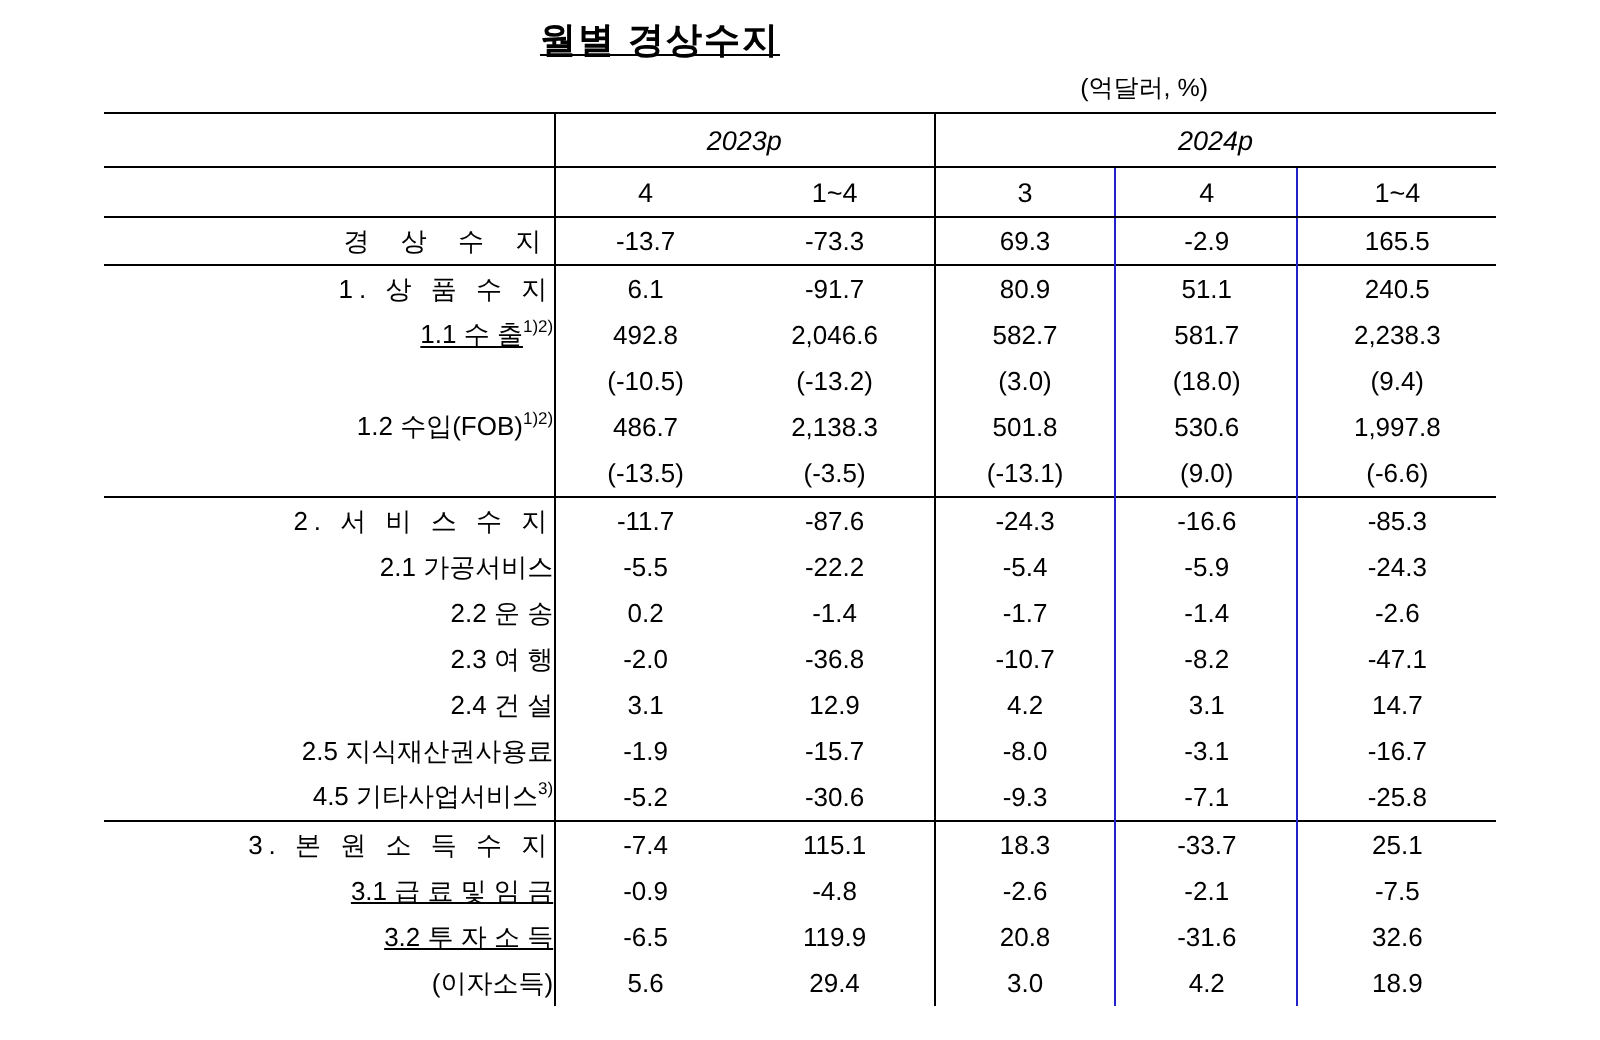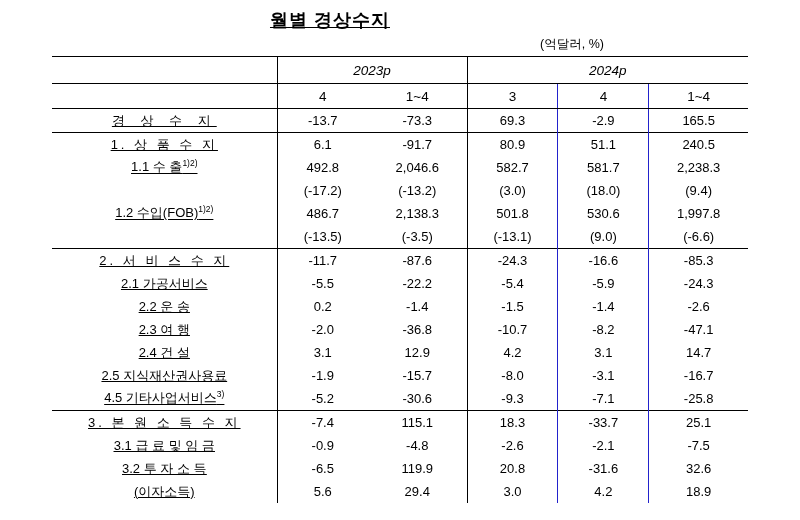--- a/index.html
+++ b/index.html
@@ -55,24 +55,23 @@
   }
   .hdr-sub td {
     height: 24px;
     text-align: center;
     font-size: 13.5px;
   }
   .row td {
     height: 23px;
   }
   .lbl {
-    text-align: center;
+    text-align: right;
     padding-left: 6px;
     white-space: nowrap;
-    text-decoration: underline;
   }
   .num {
     text-align: center;
   }
   .b { font-weight: bold; }
   .top-line { border-top: 1.6px solid #000; }
   .bot-line { border-bottom: 1.6px solid #000; }
   .thin-top { border-top: 1px solid #000; }
   .thin-bot { border-bottom: 1px solid #000; font-style: italic; }
   .vl { border-left: 1px solid #000; }
@@ -149,21 +148,21 @@
         <td class="lbl indent2"><span class="u">1.1 수  출</span><span class="sup">1)2)</span></td>
         <td class="num b vl">492.8</td>
         <td class="num b">2,046.6</td>
         <td class="num b vl">582.7</td>
         <td class="num b hl-l hl-r">581.7</td>
         <td class="num b">2,238.3</td>
       </tr>
 
       <tr class="row">
         <td class="lbl"></td>
-        <td class="num b vl">(-17.2)</td>
+        <td class="num b vl">(-10.5)</td>
         <td class="num b">(-13.2)</td>
         <td class="num b vl">(3.0)</td>
         <td class="num b hl-l hl-r">(18.0)</td>
         <td class="num b">(9.4)</td>
       </tr>
 
       <tr class="row">
         <td class="lbl indent2"><span>1.2 수입(FOB)</span><span class="sup">1)2)</span></td>
         <td class="num b vl">486.7</td>
         <td class="num b">2,138.3</td>
@@ -196,21 +195,21 @@
         <td class="num b">-22.2</td>
         <td class="num b vl">-5.4</td>
         <td class="num b hl-l hl-r">-5.9</td>
         <td class="num b">-24.3</td>
       </tr>
 
       <tr class="row">
         <td class="lbl indent2">2.2 운    송</td>
         <td class="num b vl">0.2</td>
         <td class="num b">-1.4</td>
-        <td class="num b vl">-1.5</td>
+        <td class="num b vl">-1.7</td>
         <td class="num b hl-l hl-r">-1.4</td>
         <td class="num b">-2.6</td>
       </tr>
 
       <tr class="row">
         <td class="lbl indent2">2.3 여    행</td>
         <td class="num b vl">-2.0</td>
         <td class="num b">-36.8</td>
         <td class="num b vl">-10.7</td>
         <td class="num b hl-l hl-r">-8.2</td>

